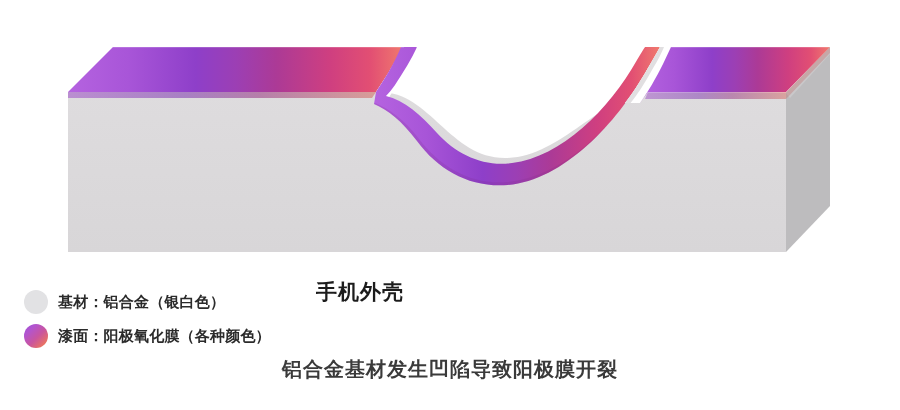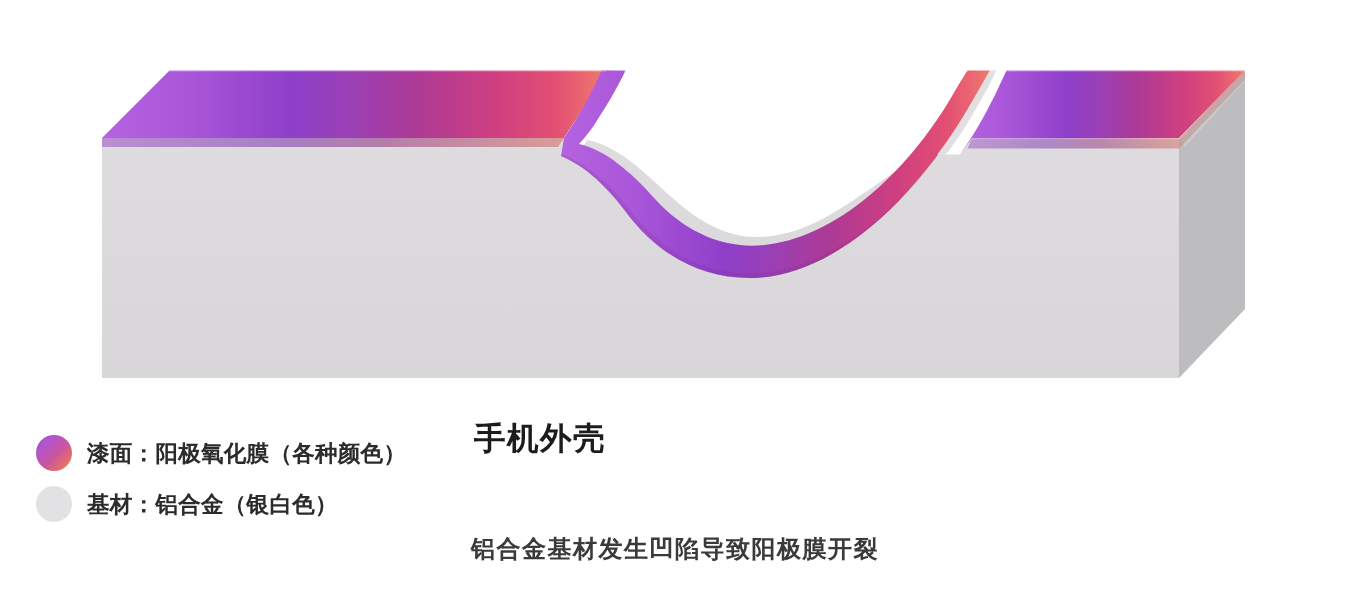--- a/index.html
+++ b/index.html
@@ -64,21 +64,21 @@
     font-weight: bold;
     color: #1c1c1c;
     letter-spacing: 1px;
   }
   .caption {
     position: absolute;
     left: 0;
     top: 356px;
     width: 900px;
     text-align: center;
-    font-size: 16px;
+    font-size: 20px;
     font-weight: bold;
     color: #3a3a3a;
     letter-spacing: 1px;
   }
 </style>
 </head>
 <body>
 
 <svg id="illustration" viewBox="0 0 900 410" xmlns="http://www.w3.org/2000/svg">
   <defs>
@@ -202,22 +202,22 @@
     <path d="M 786,92 L 830,47 L 830,53 L 786,99 Z" fill="#c06a66" opacity="0.35"></path>
   </g>
 
   <path d="M 113,47 L 404,47 M 416,47 L 645,47 M 671,47 L 830,47" stroke="#ffffff" stroke-opacity="0.22" stroke-width="1.5" fill="none"></path>
 </svg>
 
 <div class="main-title">手机外壳</div>
 
 <div class="legend">
   <div class="legend-row">
+    <span class="swatch swatch-substrate"></span>
+    <span class="legend-label">基材：铝合金（银白色）</span>
+  </div>
+  <div class="legend-row">
     <span class="swatch swatch-coating"></span>
     <span class="legend-label">漆面：阳极氧化膜（各种颜色）</span>
   </div>
-  <div class="legend-row">
-    <span class="swatch swatch-substrate"></span>
-    <span class="legend-label">基材：铝合金（银白色）</span>
-  </div>
 </div>
 
 <div class="caption">铝合金基材发生凹陷导致阳极膜开裂</div>
 
 </body></html>

